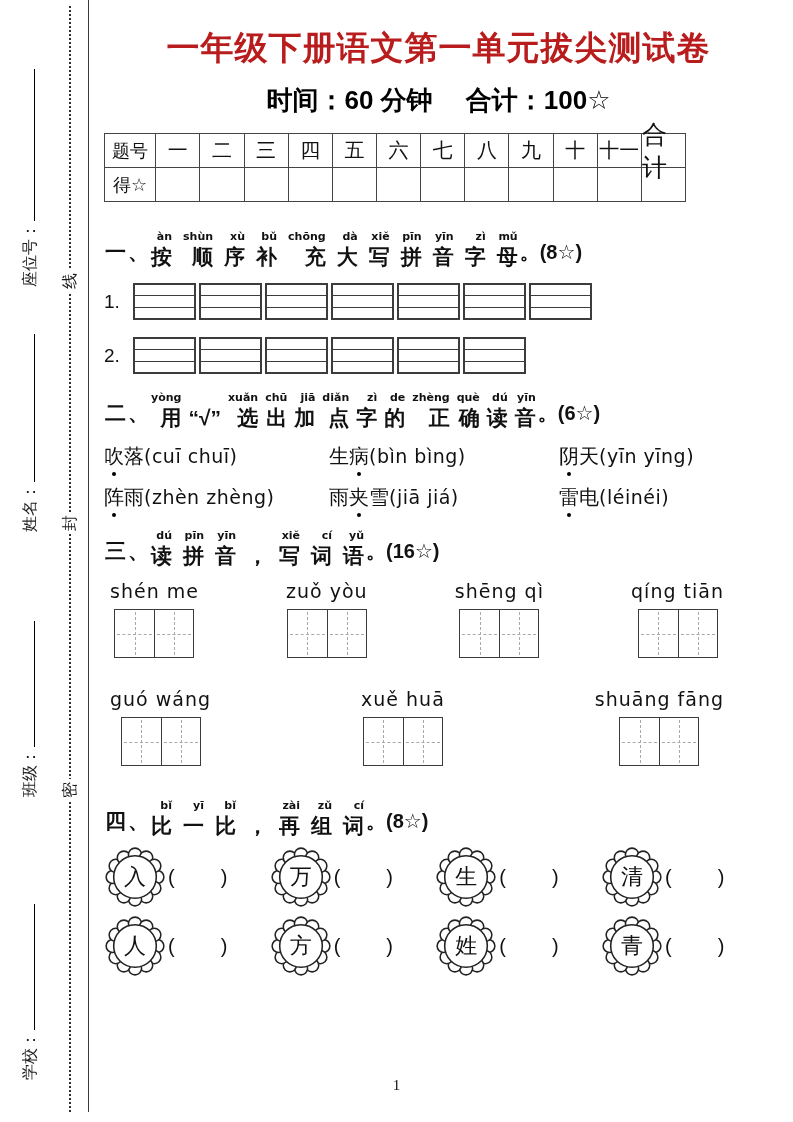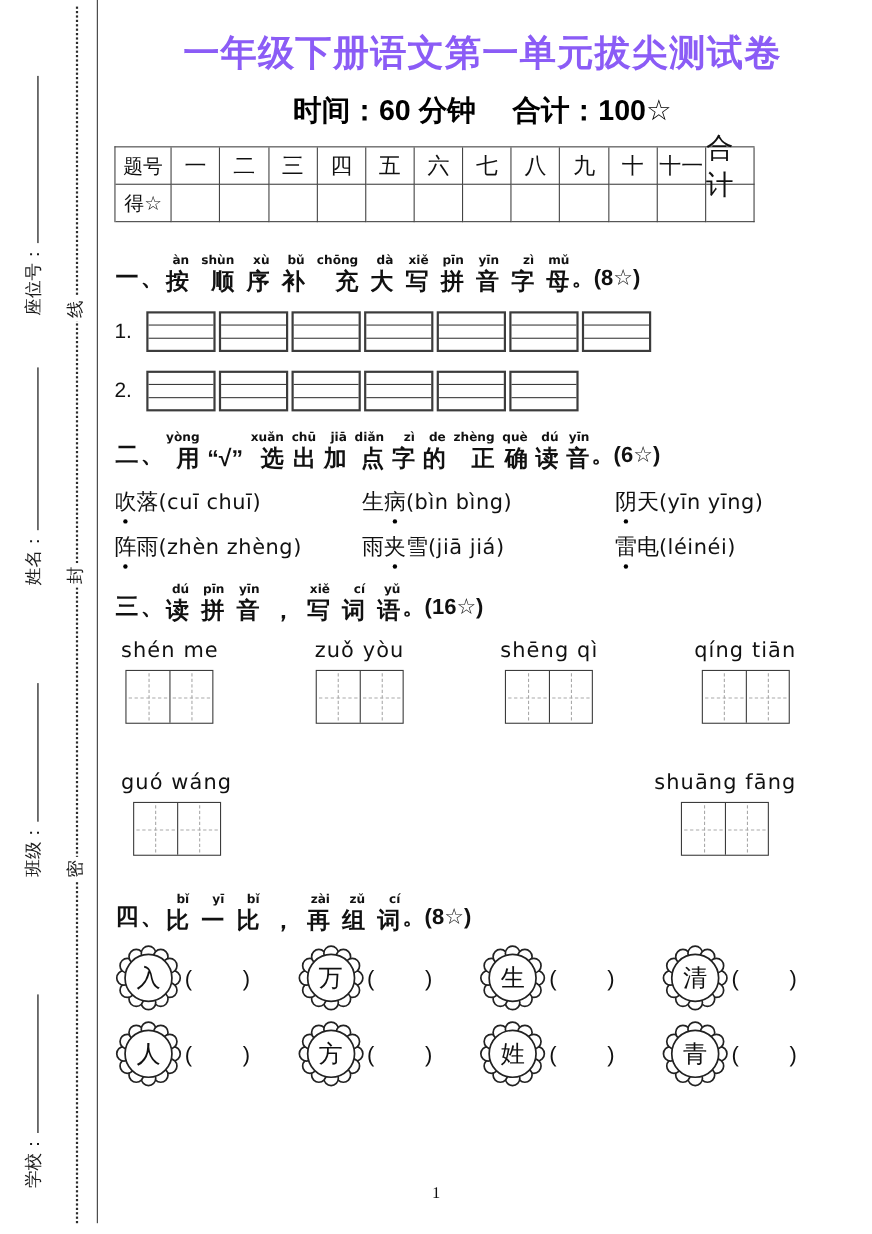--- a/index.html
+++ b/index.html
@@ -13,21 +13,21 @@
             white-space:nowrap; display:flex; align-items:baseline; font-size:16px; color:#1a1a1a; }
   .v-item .ul { display:inline-block; border-bottom:1.5px solid #000; height:13px; margin-left:2px; }
   .ul-a { width:152px; } .ul-b { width:148px; } .ul-c { width:126px; } .ul-d { width:126px; }
   .seal-line { position:absolute; left:69px; top:6px; height:1106px; border-left:2px dotted #2c2c2c; }
   .seal-char { position:absolute; left:59px; width:22px; text-align:center; font-size:16px; line-height:20px;
                transform:rotate(-90deg); background:#fff; z-index:2; color:#1a1a1a; }
   .frame-line { position:absolute; left:88px; top:0; height:1112px; border-left:1.2px solid #3a3a3a; }
 
   
   .content { position:absolute; left:88px; top:0; width:705px; height:100%; padding:26px 20px 0 16px; }
-  .title { text-align:center; font-size:33px; font-weight:900; letter-spacing:1px; color:#8b5cf6; }
+  .title { text-align:center; font-size:33px; font-weight:900; letter-spacing:1px; color:#b91c1c; }
   .subtitle { text-align:center; font-size:26px; font-weight:700; margin-top:12px; color:#000; }
 
   
   .score-table { margin-top:15px; width:582px; border:1px solid #444; border-right:none; border-bottom:none; }
   .st-row { display:flex; }
   .st-cols { display:contents; }
   .st-cell { width:50px; height:34px; border-right:1px solid #444; border-bottom:1px solid #444;
              display:flex; align-items:center; justify-content:center; font-size:20px; }
   .st-first { width:58px; font-size:18px; }
   .st-last  { width:50px; font-size:25px; }
@@ -55,21 +55,21 @@
   .opt-row.second { margin-top:14px; }
   .opt-item { display:flex; align-items:baseline; font-size:20px; white-space:nowrap; }
   .opt-word span { display:inline-block; }
   .dot-char { position:relative; }
   .dot-char::after { content:""; position:absolute; left:50%; bottom:-6px; transform:translateX(-50%);
                      width:4px; height:4px; border-radius:50%; background:#000; }
   .opt-py { font-family:"DejaVu Sans",sans-serif; font-size:19px; letter-spacing:0.5px; }
 
   
   .word-row { display:flex; justify-content:space-between; width:614px; margin-top:14px; margin-left:6px; }
-  .word-row.second { margin-top:42px; }
+  .word-row.second { margin-top:30px; }
   .word-item { display:flex; flex-direction:column; align-items:center; }
   .word-py { font-family:"DejaVu Sans",sans-serif; font-size:19px; letter-spacing:1px; white-space:nowrap; }
   .tzg { display:flex; border:1.6px solid #3c3c3c; margin-top:7px; background:#fff; }
   .tzg-cell { width:39px; height:47px; position:relative; }
   .tzg-cell + .tzg-cell { border-left:1.6px solid #3c3c3c; }
   .tzg-cell::before { content:""; position:absolute; left:50%; top:2px; bottom:2px; border-left:1px dashed #a9a9a9; }
   .tzg-cell::after  { content:""; position:absolute; top:50%; left:2px; right:2px; border-top:1px dashed #a9a9a9; }
 
   
   .flower-row { display:flex; justify-content:space-between; width:660px; margin-top:9px; }
@@ -412,20 +412,27 @@
     </div>
     <div class="word-row second">
       <div class="word-item">
         <span class="word-py">guó wáng</span>
         <div class="tzg">
             <div class="tzg-cell"></div>
             <div class="tzg-cell"></div>
           </div>
       </div>
 
+      <div class="word-item">
+        <span class="word-py">xuě huā</span>
+        <div class="tzg">
+            <div class="tzg-cell"></div>
+            <div class="tzg-cell"></div>
+          </div>
+      </div>
 
       <div class="word-item">
         <span class="word-py">shuāng fāng</span>
         <div class="tzg">
             <div class="tzg-cell"></div>
             <div class="tzg-cell"></div>
           </div>
       </div>
 
     </div>

